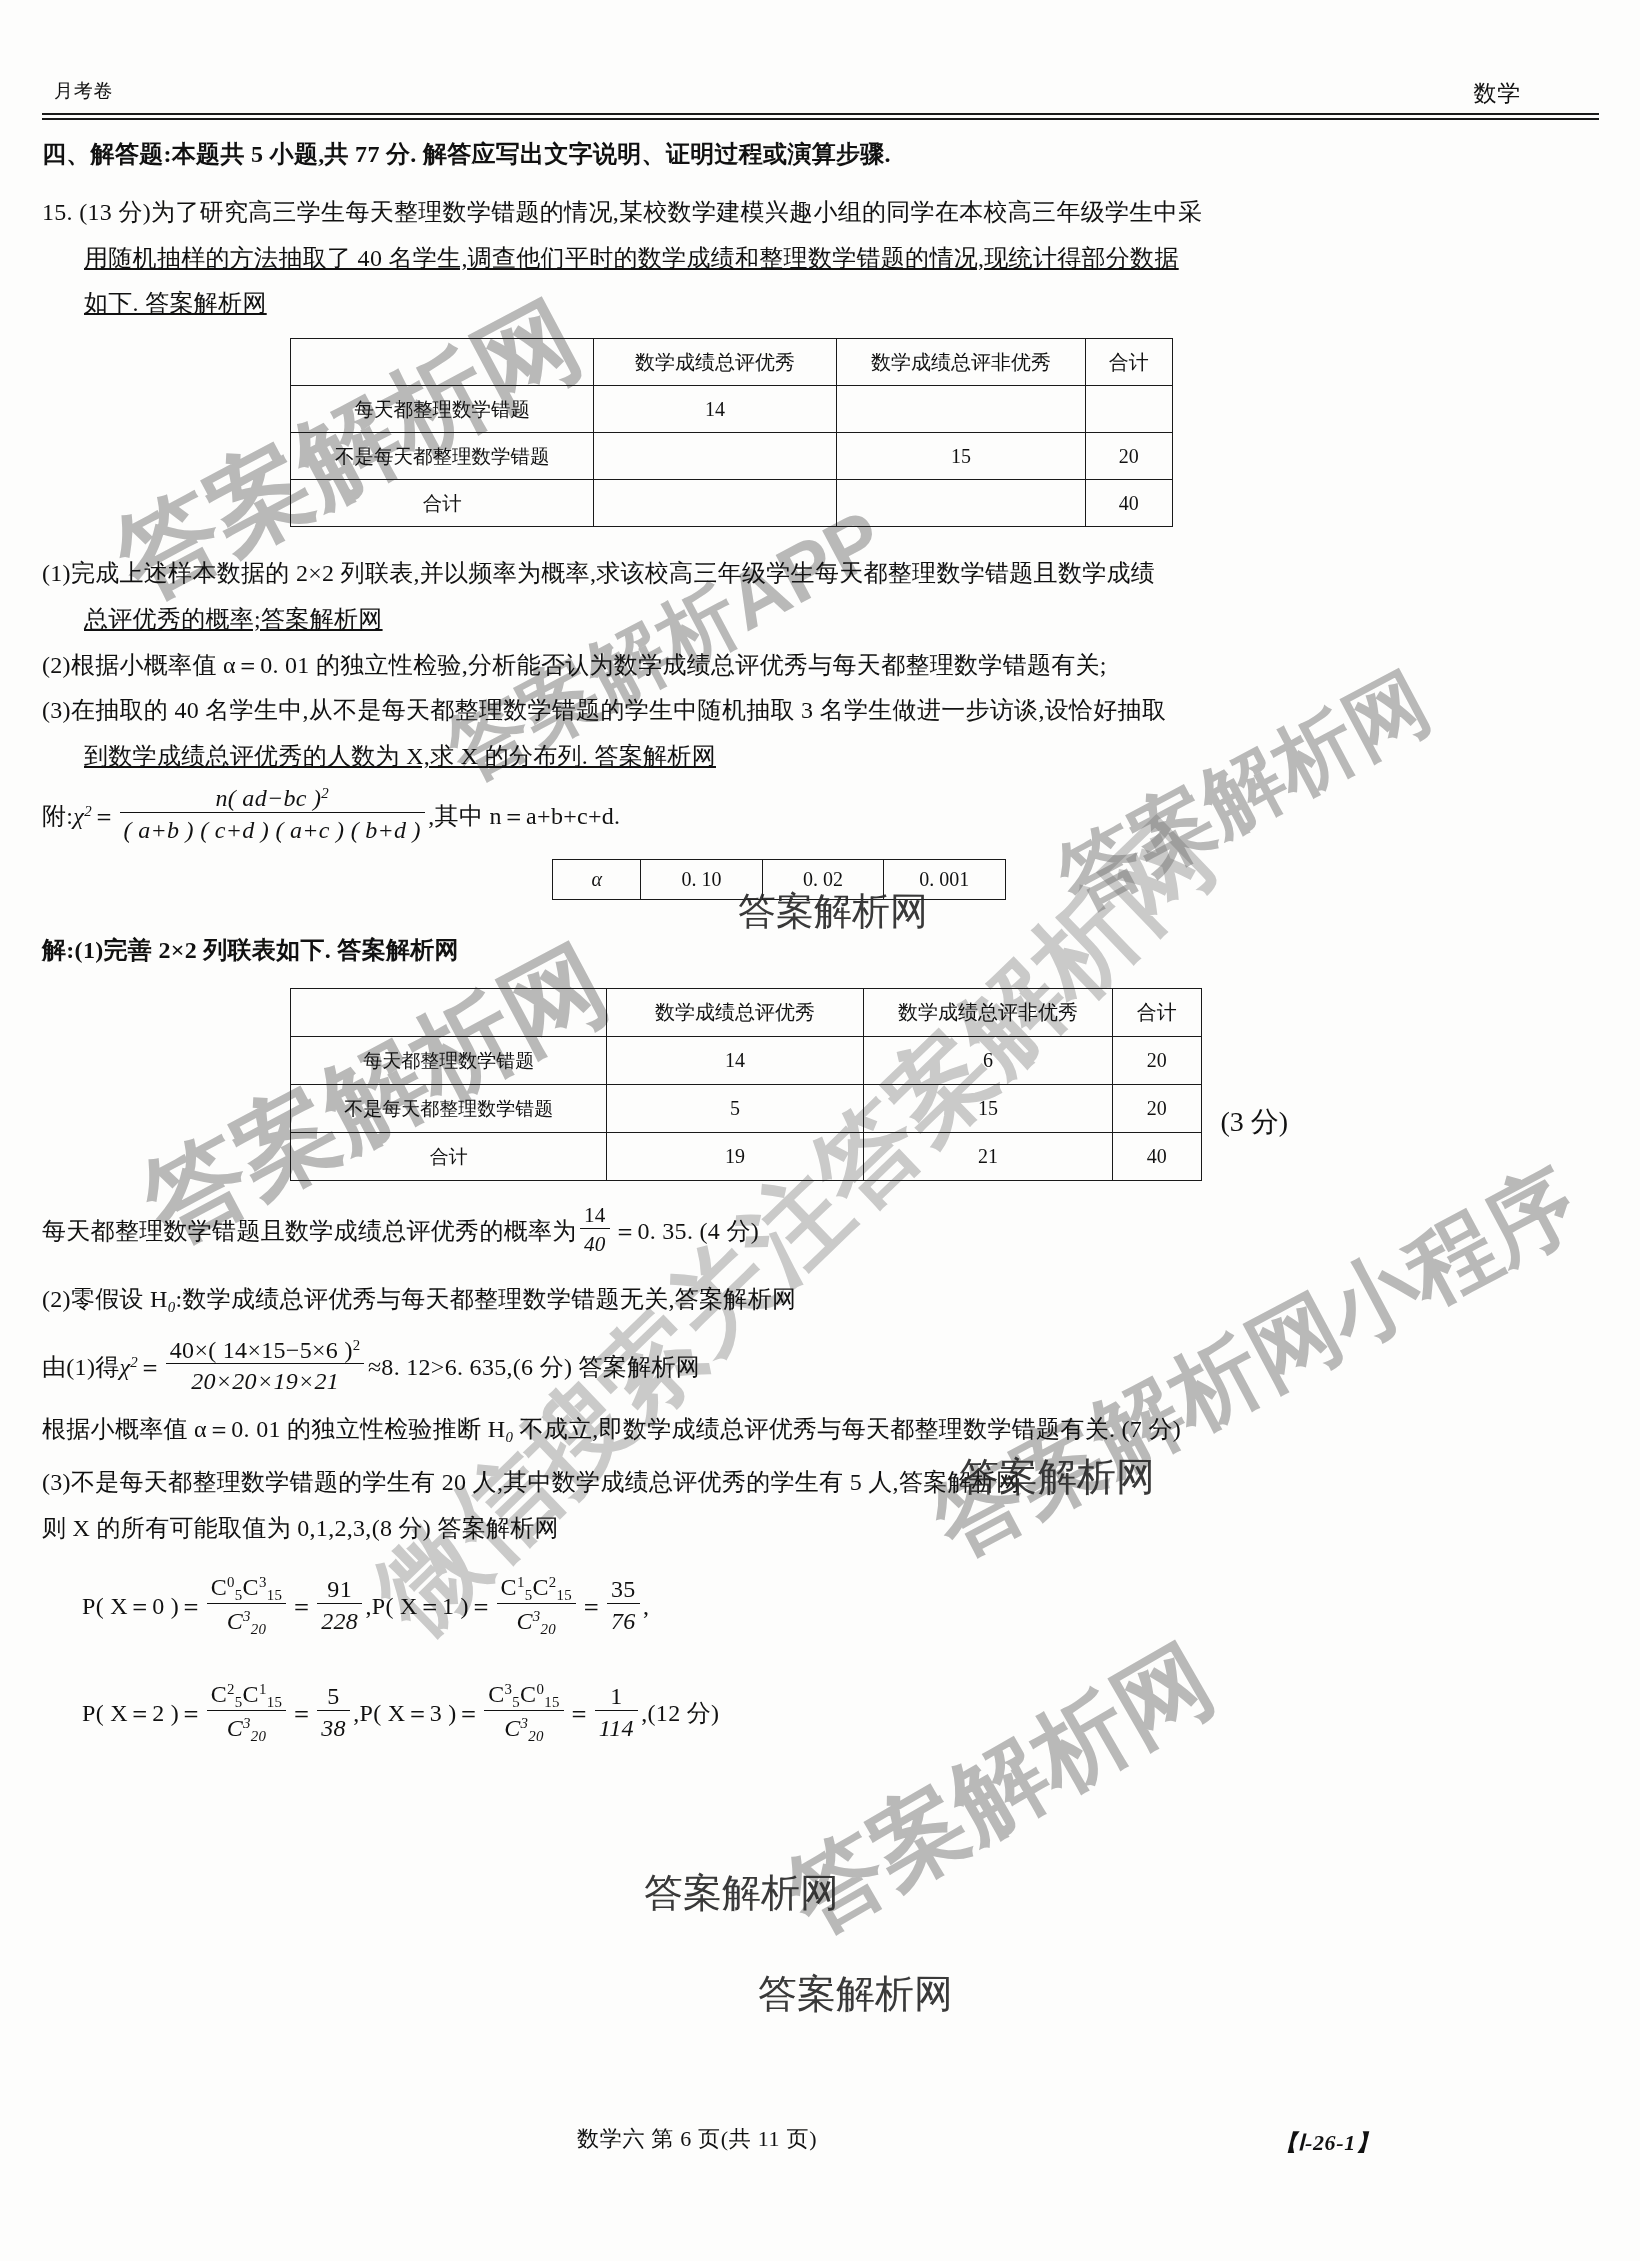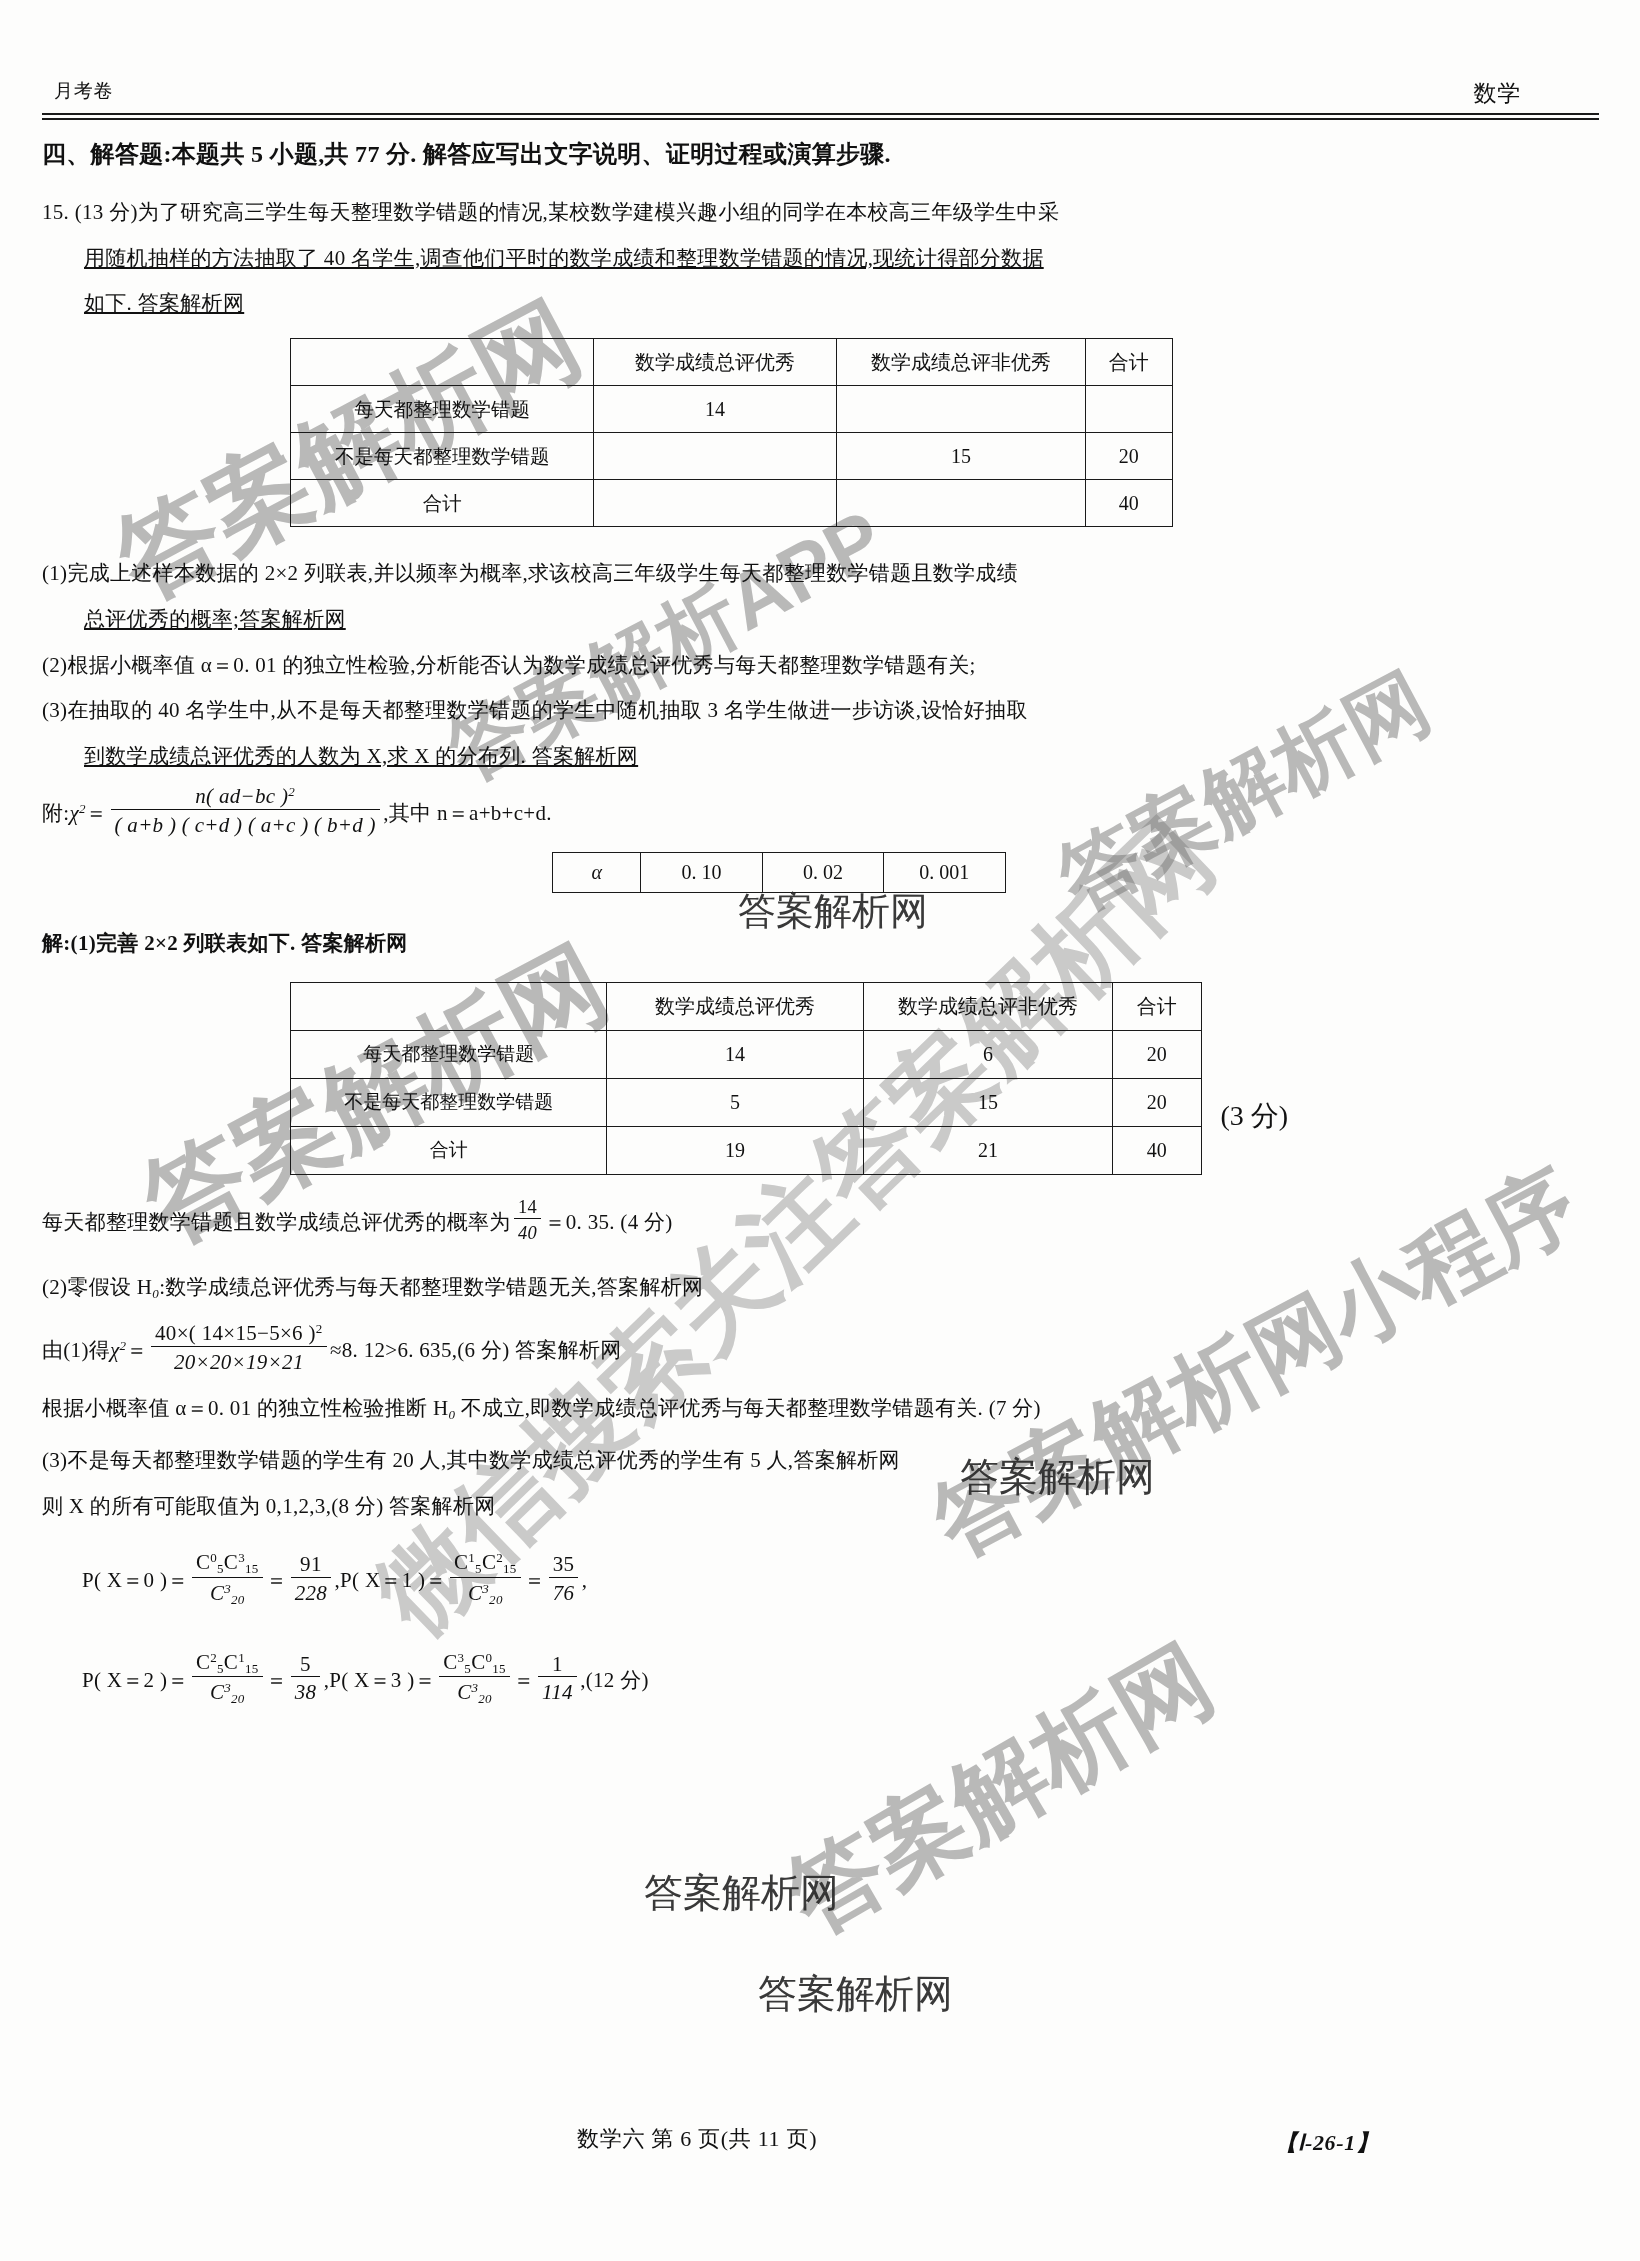--- a/index.html
+++ b/index.html
@@ -38,21 +38,21 @@
     border-bottom:2px solid #1a1a1a;
     height:2.7px;
   }
   
   .content { position:absolute; left:42px; top:138px; width:1557px; }
   .sec-title {
     font-size:24px; font-weight:bold; letter-spacing:0.3px;
     margin:0 0 23px 0;
   }
   .para {
-    font-size:21px; line-height:39px; letter-spacing:0.3px;
+    font-size:24px; line-height:39px; letter-spacing:0.3px;
     margin:0 0 6.7px 0;
   }
   .hang { padding-left:39px; text-indent:-39px; }
   .hang2 { padding-left:42px;text-decoration:underline; }
   .blk { margin:10.7px 0 9.4px 0; }
   .ital { font-style:italic; font-family:"Liberation Serif", serif; }
   .sub { font-size:0.62em; vertical-align:-0.32em; }
   .sup { font-size:0.62em; vertical-align:0.52em; }
   
   .tbl-wrap { display:flex; }

